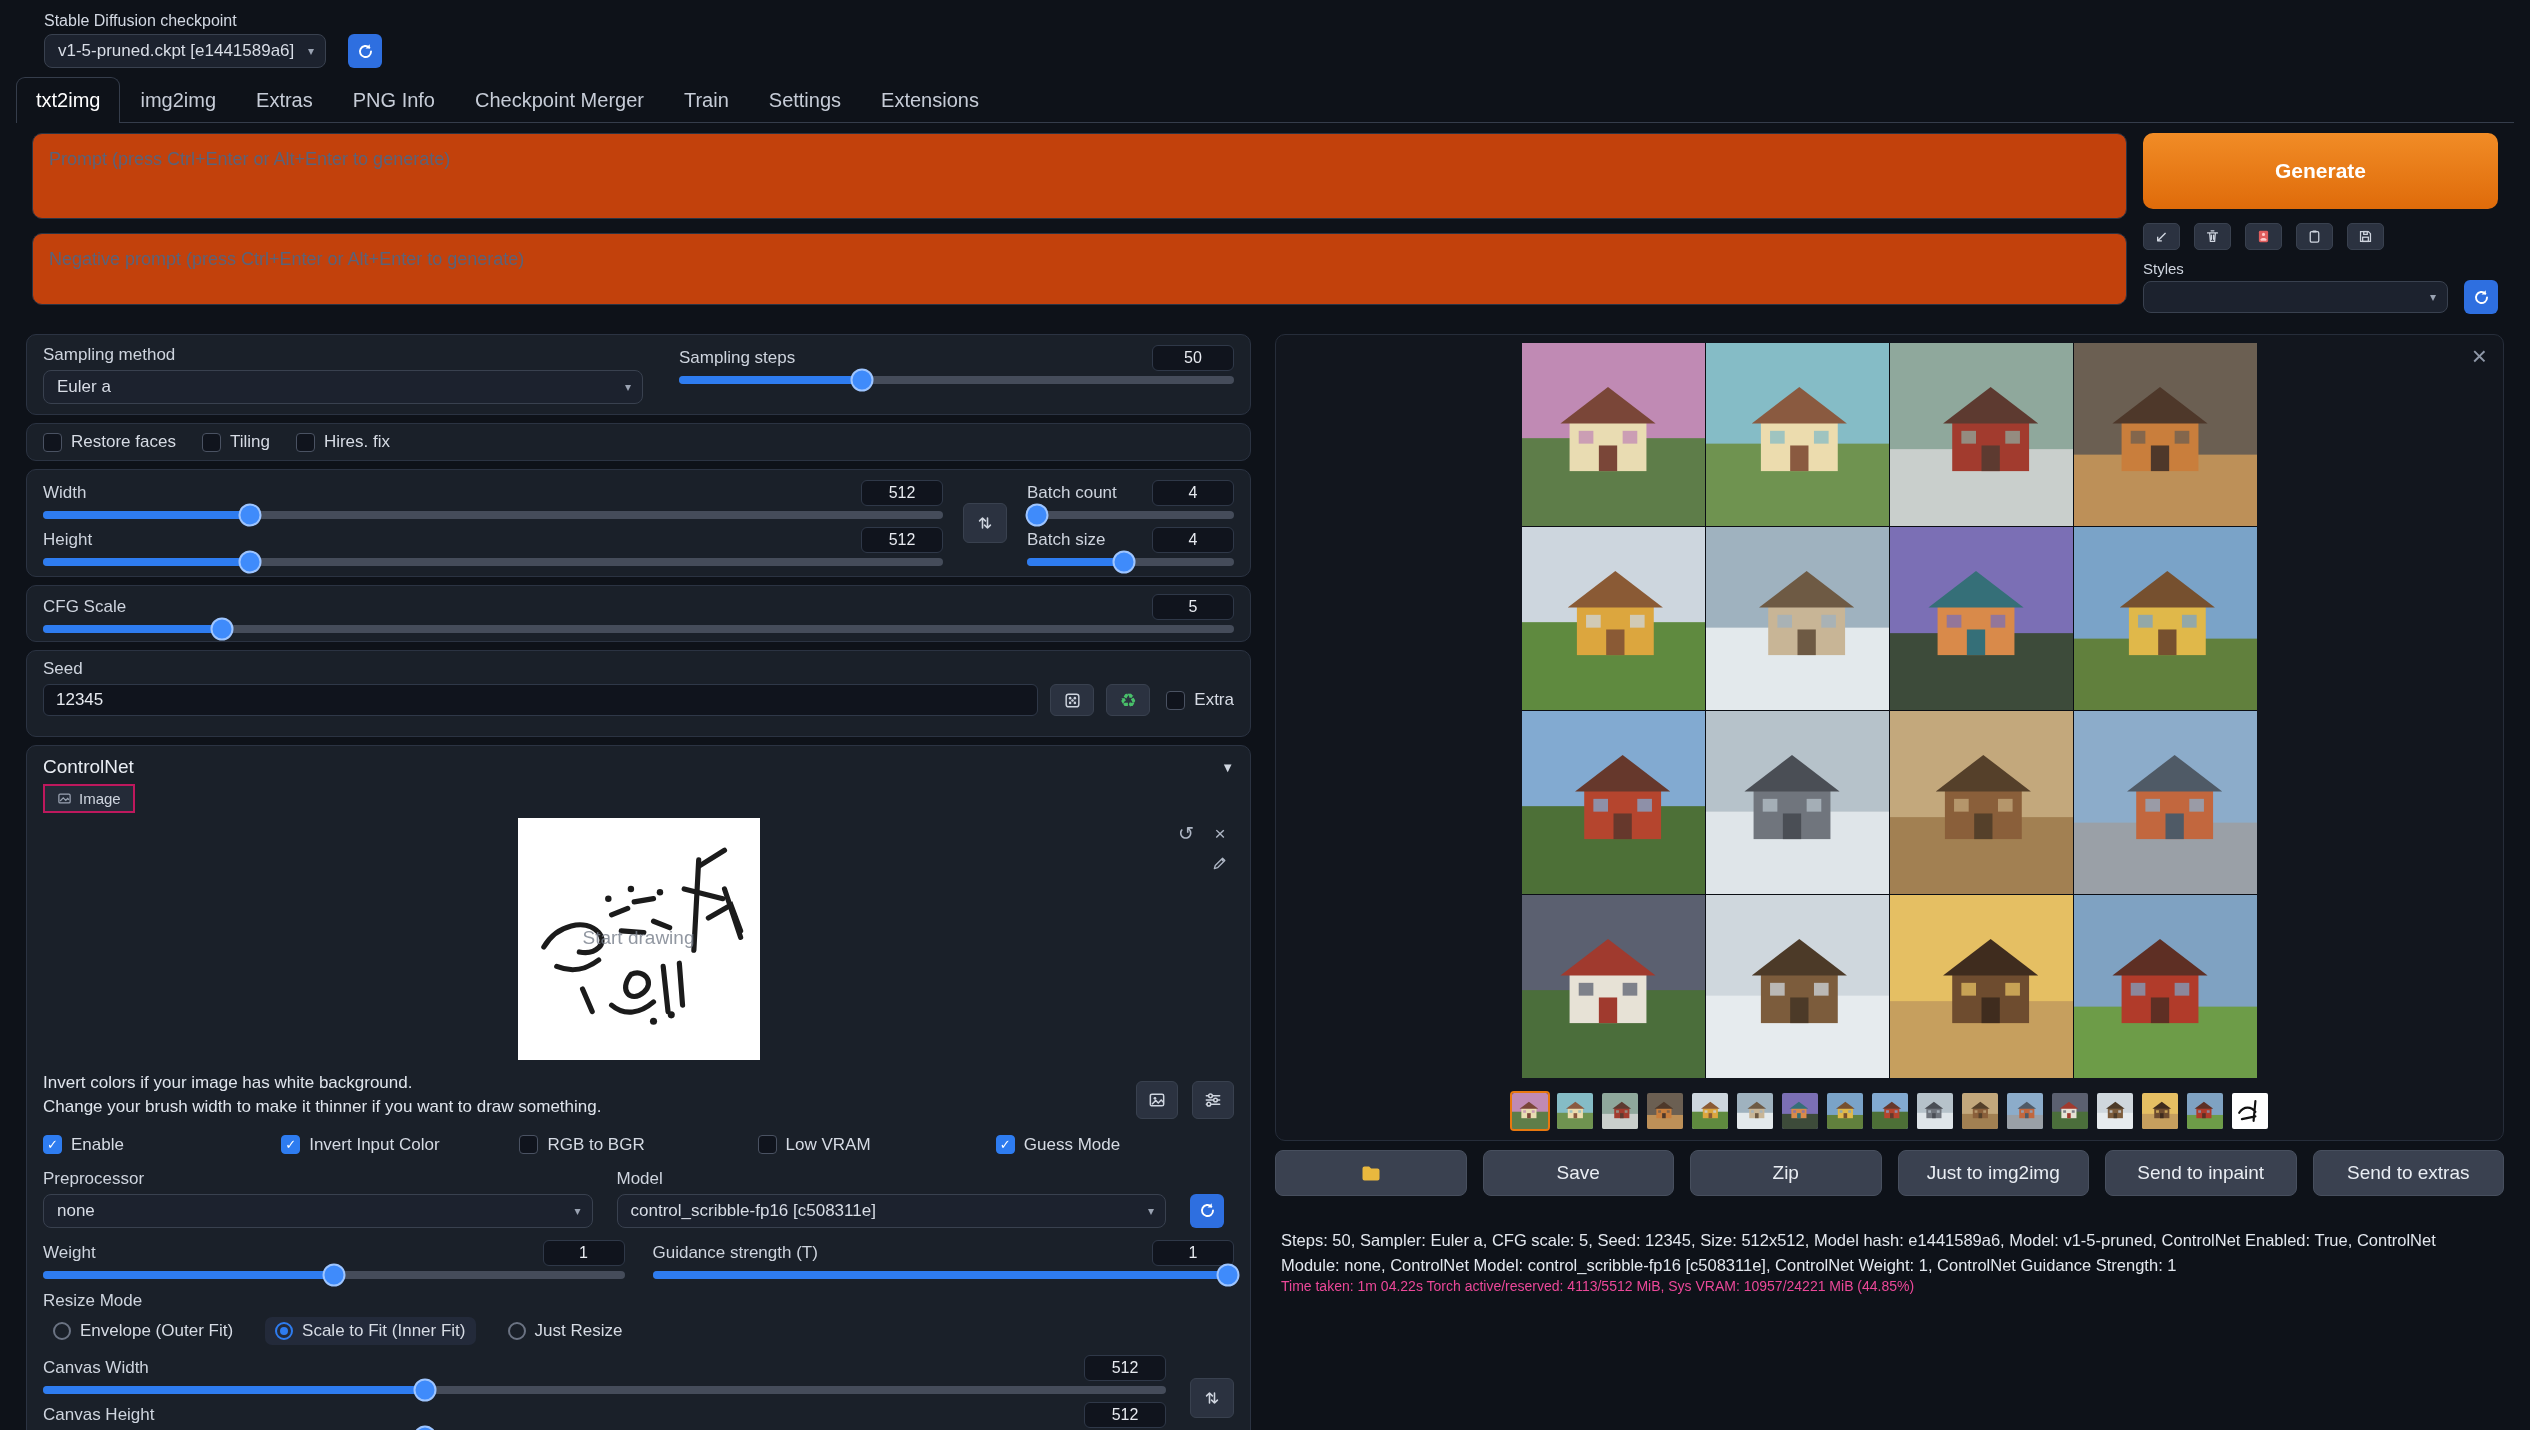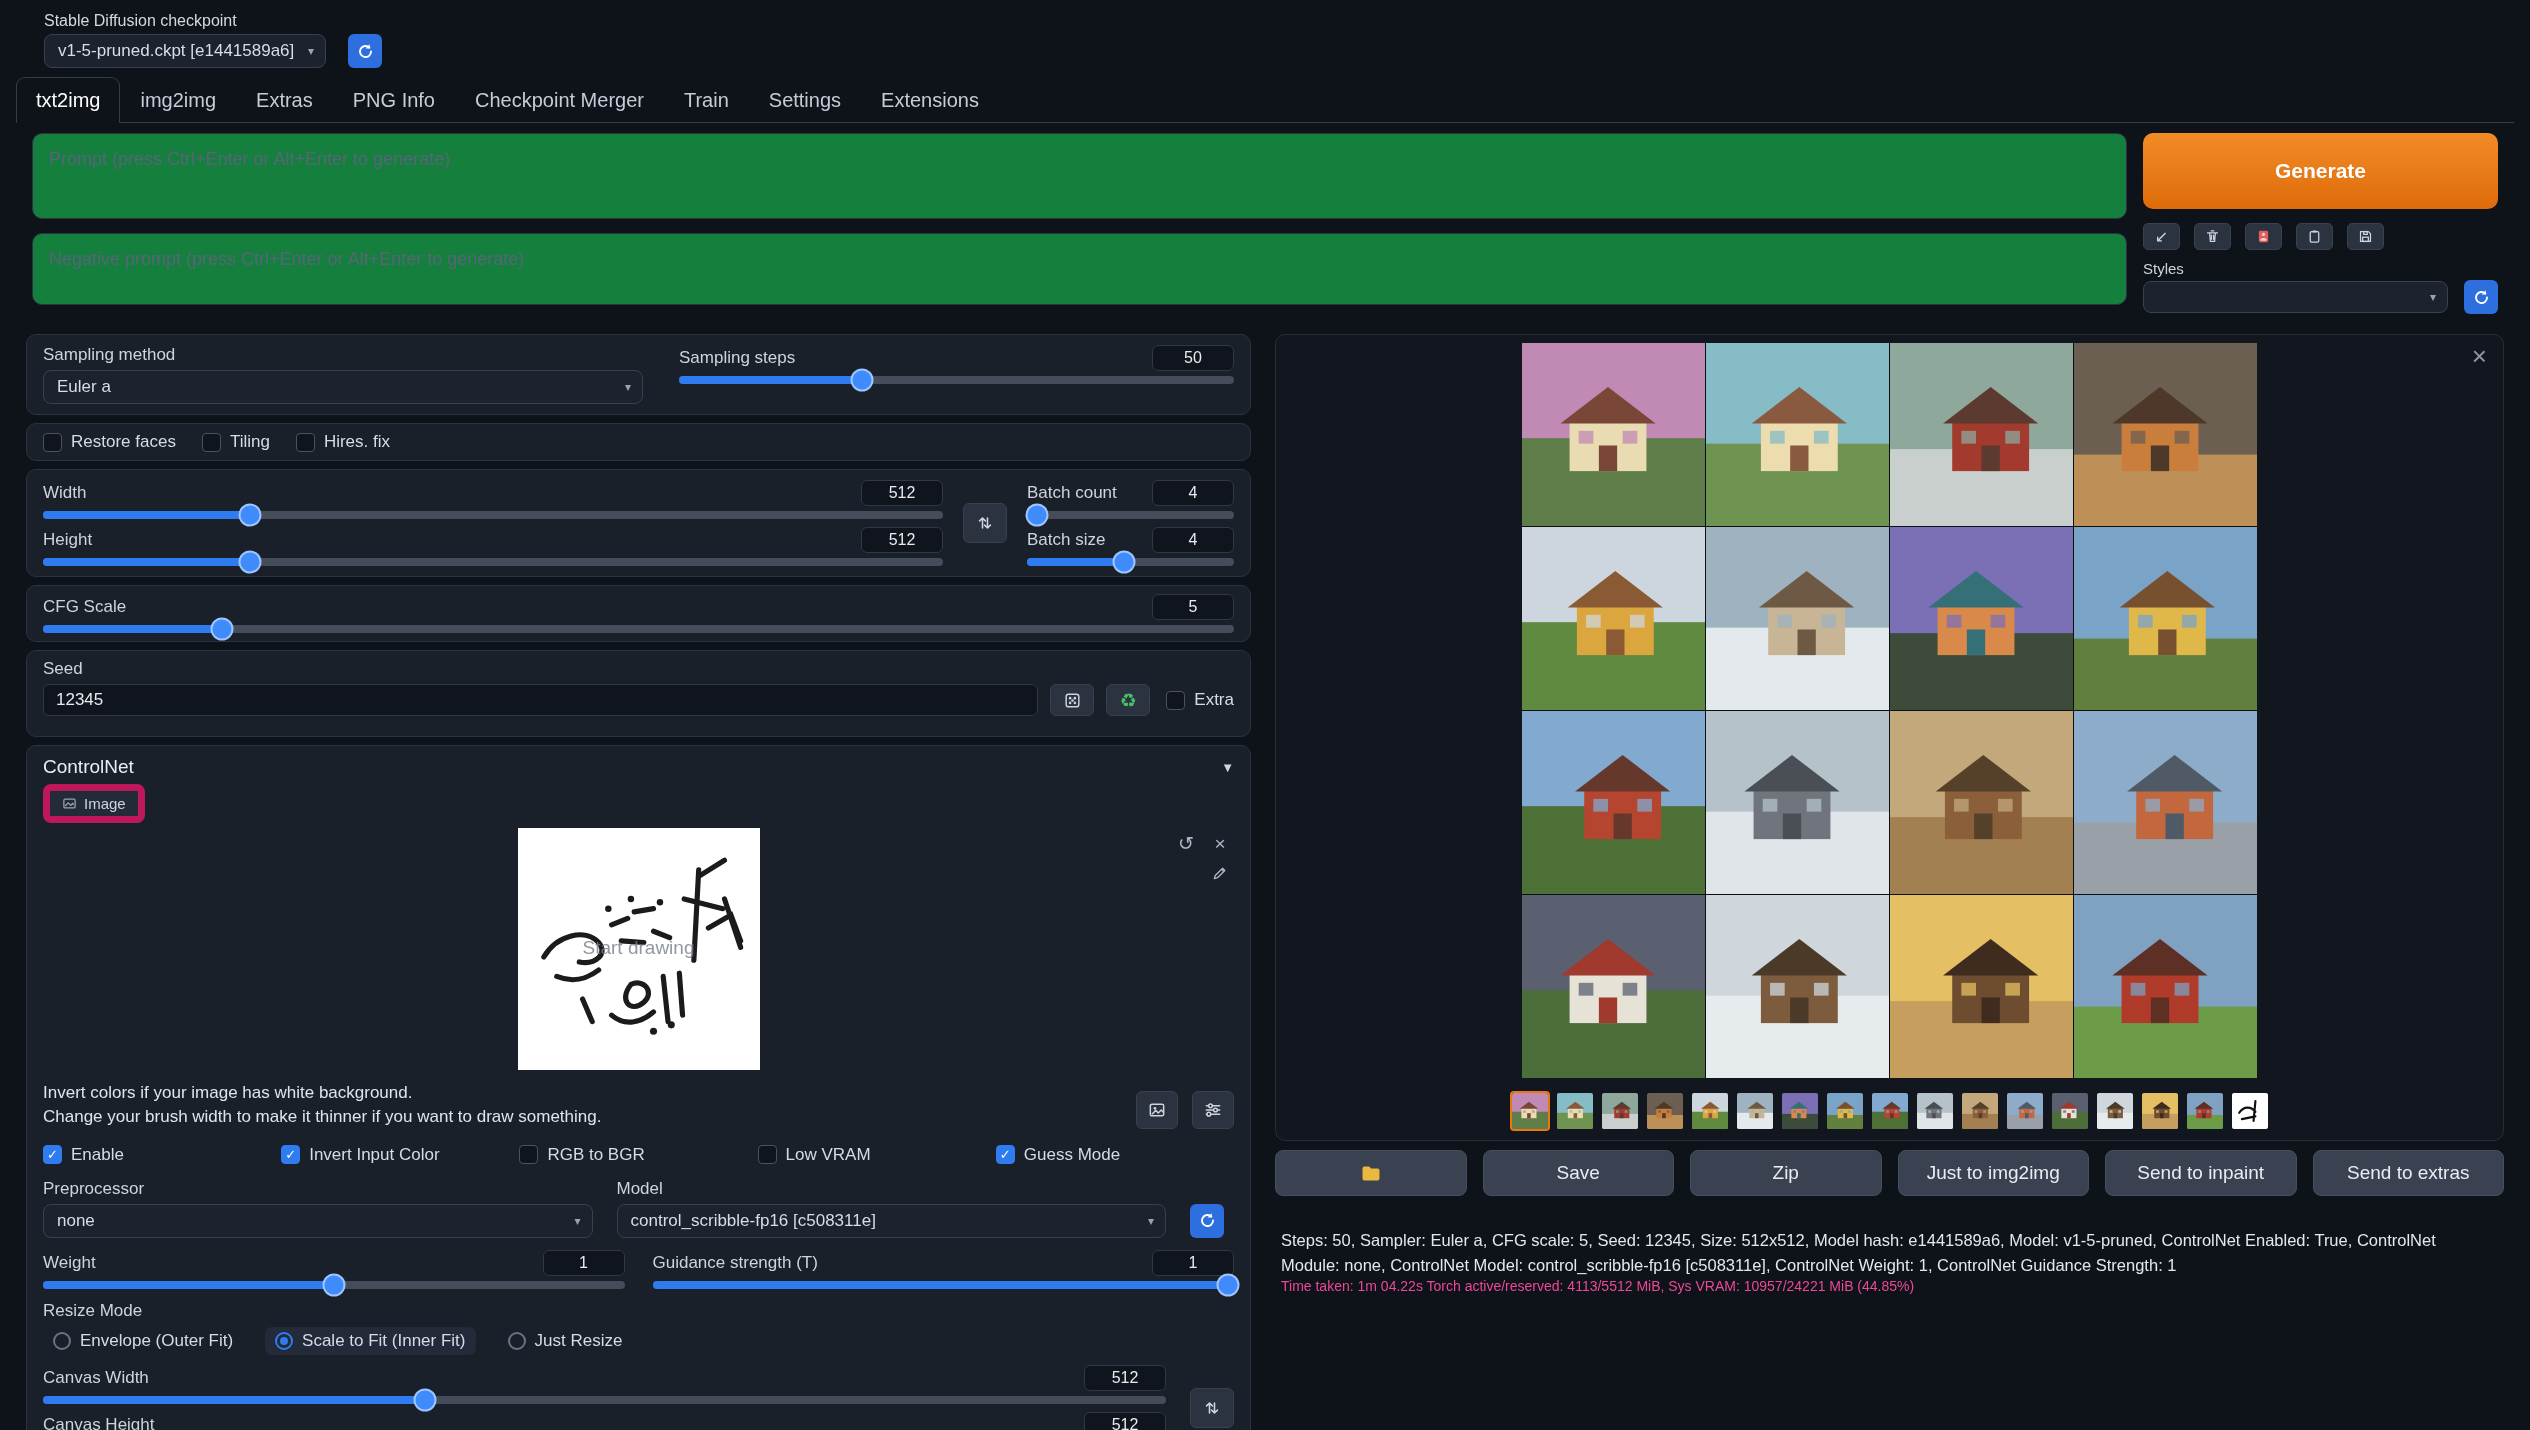--- a/index.html
+++ b/index.html
@@ -21,21 +21,21 @@
 
 
 .tabs{display:flex;margin:8px 16px 0;border-bottom:1px solid #353d4b}
 .tab{padding:11px 19px;font-size:20px;color:#c6ccd7;cursor:pointer;border:1px solid transparent;border-bottom:none;
   border-radius:9px 9px 0 0;position:relative;top:1px;white-space:nowrap}
 .tab.active{color:#fff;background:#0e1219;border-color:#353d4b}
 
 
 .prompt-row{display:flex;gap:16px;padding:10px 32px 0}
 .prompt-col{flex:1;display:flex;flex-direction:column;gap:14px}
-textarea.prompt{width:100%;height:86px;background:#15803d;border:1px solid #2b3342;border-radius:10px;resize:none;
+textarea.prompt{width:100%;height:86px;background:#c2410c;border:1px solid #2b3342;border-radius:10px;resize:none;
   padding:13px 16px;font:400 18px/1.4 "Liberation Sans","DejaVu Sans",sans-serif;color:#e7eaf0;outline:none}
 textarea.prompt::placeholder{color:#59637a}
 textarea.neg{height:72px}
 .gen-col{width:355px;display:flex;flex-direction:column;flex:0 0 auto}
 .generate{height:76px;border:none;border-radius:10px;background:linear-gradient(180deg,#f18c26,#df6b0a);color:#fff;
   font:600 21px "Liberation Sans","DejaVu Sans",sans-serif;cursor:pointer}
 .tools{display:flex;gap:14px;margin-top:14px}
 .tool{width:37px;height:27px;display:flex;align-items:center;justify-content:center;background:#2b3240;
   border:1px solid #39414f;border-radius:5px;cursor:pointer;color:#cfd5df;font-size:16px;line-height:1}
 .tool svg{width:17px;height:17px}
@@ -76,21 +76,21 @@
   font-size:17px;padding:0 12px;font-family:inherit}
 .seed-btn{width:44px;height:32px;background:#2b3240;border:1px solid #39414f;border-radius:6px;display:flex;
   align-items:center;justify-content:center;cursor:pointer}
 .seed-btn svg{width:19px;height:19px}
 .recycle{color:#49c06a;font-size:19px;line-height:1}
 #seedExtra{display:flex;align-items:center;margin-left:4px}
 
 
 .cn-header{display:flex;align-items:center;justify-content:space-between;font-size:19px;color:#e9edf3;cursor:pointer;height:22px}
 .cn-caret{font-size:13px;color:#cfd5df}
-.chip{display:inline-flex;align-items:center;gap:7px;background:#242b38;border:7px solid #be185d;border-radius:8px;
+.chip{display:inline-flex;align-items:center;gap:7px;background:#242b38;border:2px solid #be185d;border-radius:0;
   padding:4px 12px;font-size:15px;color:#cfd5df;margin-top:6px;cursor:pointer}
 .cn-canvas-wrap{position:relative;margin-top:4px;height:248px}
 .cn-canvas{position:absolute;left:50%;top:1px;transform:translateX(-50%);width:242px;height:242px;background:#fff;cursor:crosshair}
 .cn-canvas svg{width:100%;height:100%;display:block}
 .watermark{position:absolute;left:0;right:0;top:45%;text-align:center;font-size:19px;color:rgba(118,125,138,.8);pointer-events:none}
 .cn-canvas-tools{position:absolute;right:2px;top:4px;display:flex;flex-direction:column;align-items:flex-end;gap:6px}
 .cn-tool-row{display:flex;gap:10px}
 .ctool{width:24px;height:24px;display:flex;align-items:center;justify-content:center;color:#aeb6c4;font-size:19px;cursor:pointer;line-height:1}
 .ctool svg{width:18px;height:18px}
 .cn-hint-row{display:flex;justify-content:space-between;align-items:flex-end;margin-top:6px}

